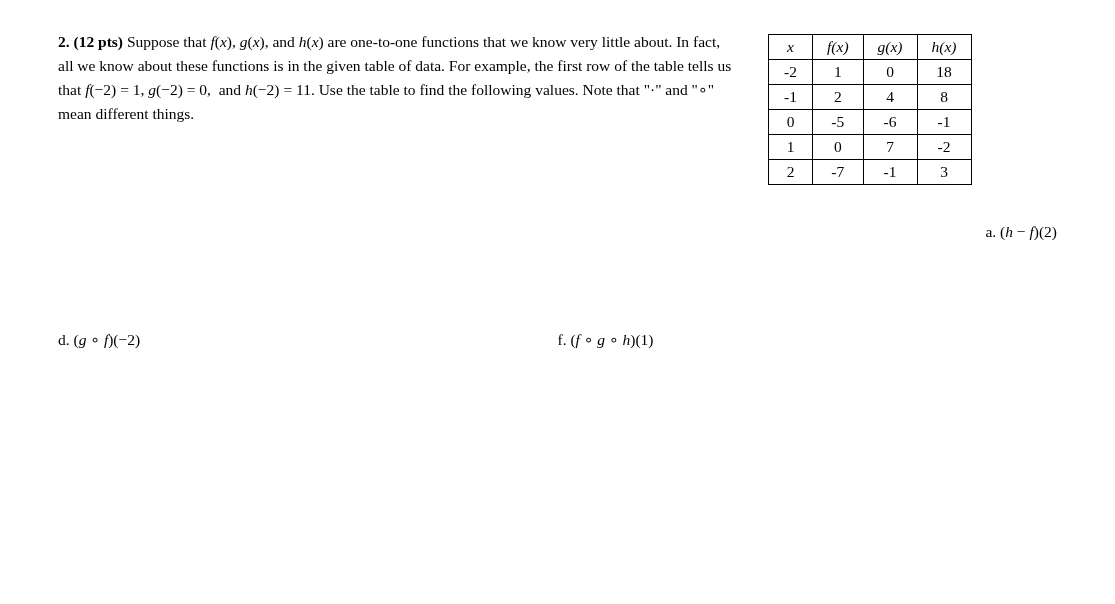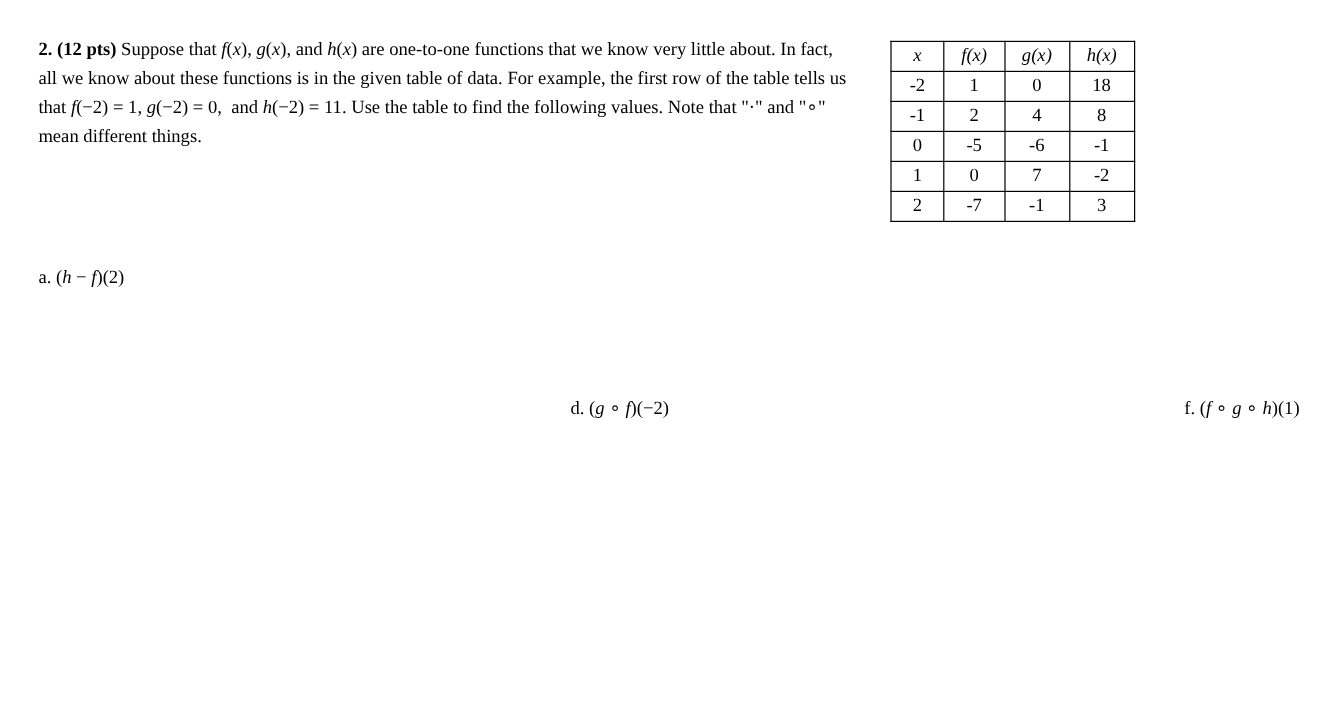--- a/index.html
+++ b/index.html
@@ -7,21 +7,21 @@
       background: #fff;
       font-family: 'Times New Roman', Times, serif;
       font-size: 16px;
       color: #000;
       width: 1115px;
       height: 604px;
       overflow: hidden;
       position: relative;
     }
     .page {
-      padding: 30px 32px;
+      padding: 30px 58px;
       display: flex;
       flex-direction: column;
       gap: 0;
     }
     .problem-header {
       display: flex;
       align-items: flex-start;
       gap: 30px;
     }
     .problem-text {
@@ -49,31 +49,31 @@
     table.data-table th {
       font-style: italic;
       font-weight: normal;
       background: #fff;
     }
     .parts-row {
       display: flex;
       justify-content: flex-start;
       gap: 15px;
       margin-top: 38px;
+      text-align: right;
     }
     .part {
       flex: 1;
       font-size: 15.5px;
     }
     .parts-row-2 {
       display: flex;
       justify-content: flex-start;
       gap: 0;
       margin-top: 90px;
-      text-align: right;
     }
     sup {
       font-style: italic;
     }
   </style>
 </head>
 <body>
 
 <div class="page">
   <div class="problem-header">

